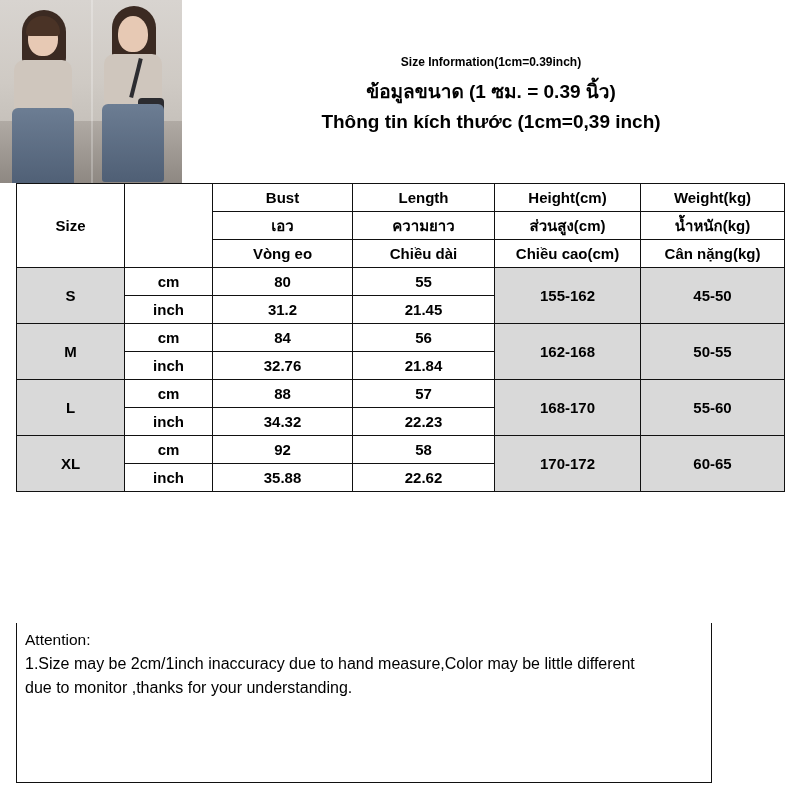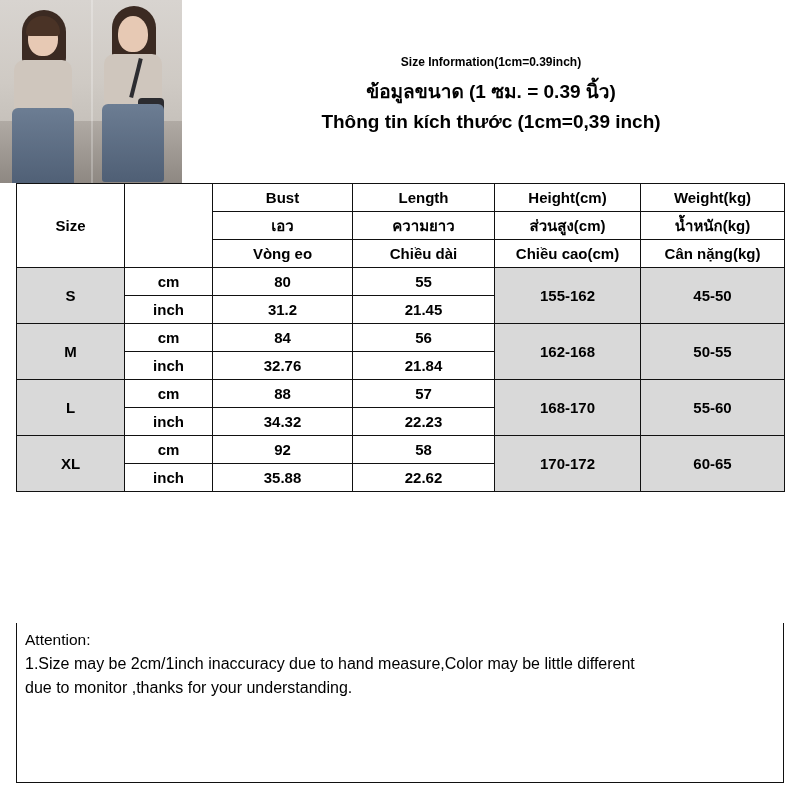--- a/index.html
+++ b/index.html
@@ -137,21 +137,21 @@
   .size-cell { font-size: 19px; }
   .unit-cell { font-size: 15px; }
   .val-cell { font-size: 15px; font-weight: normal; }
   .hdr-cell { font-size: 15px; }
 
   
   .attention {
     position: absolute;
     left: 16px;
     top: 623px;
-    width: 768px;
+    width: 696px;
     height: 160px;
     border: 1px solid #111;
     border-top: none;
     padding: 6px 8px 0 8px;
     background: #fff;
   }
   .attention p {
     margin: 0 0 2px 0;
     font-size: 16px;
     line-height: 22px;

